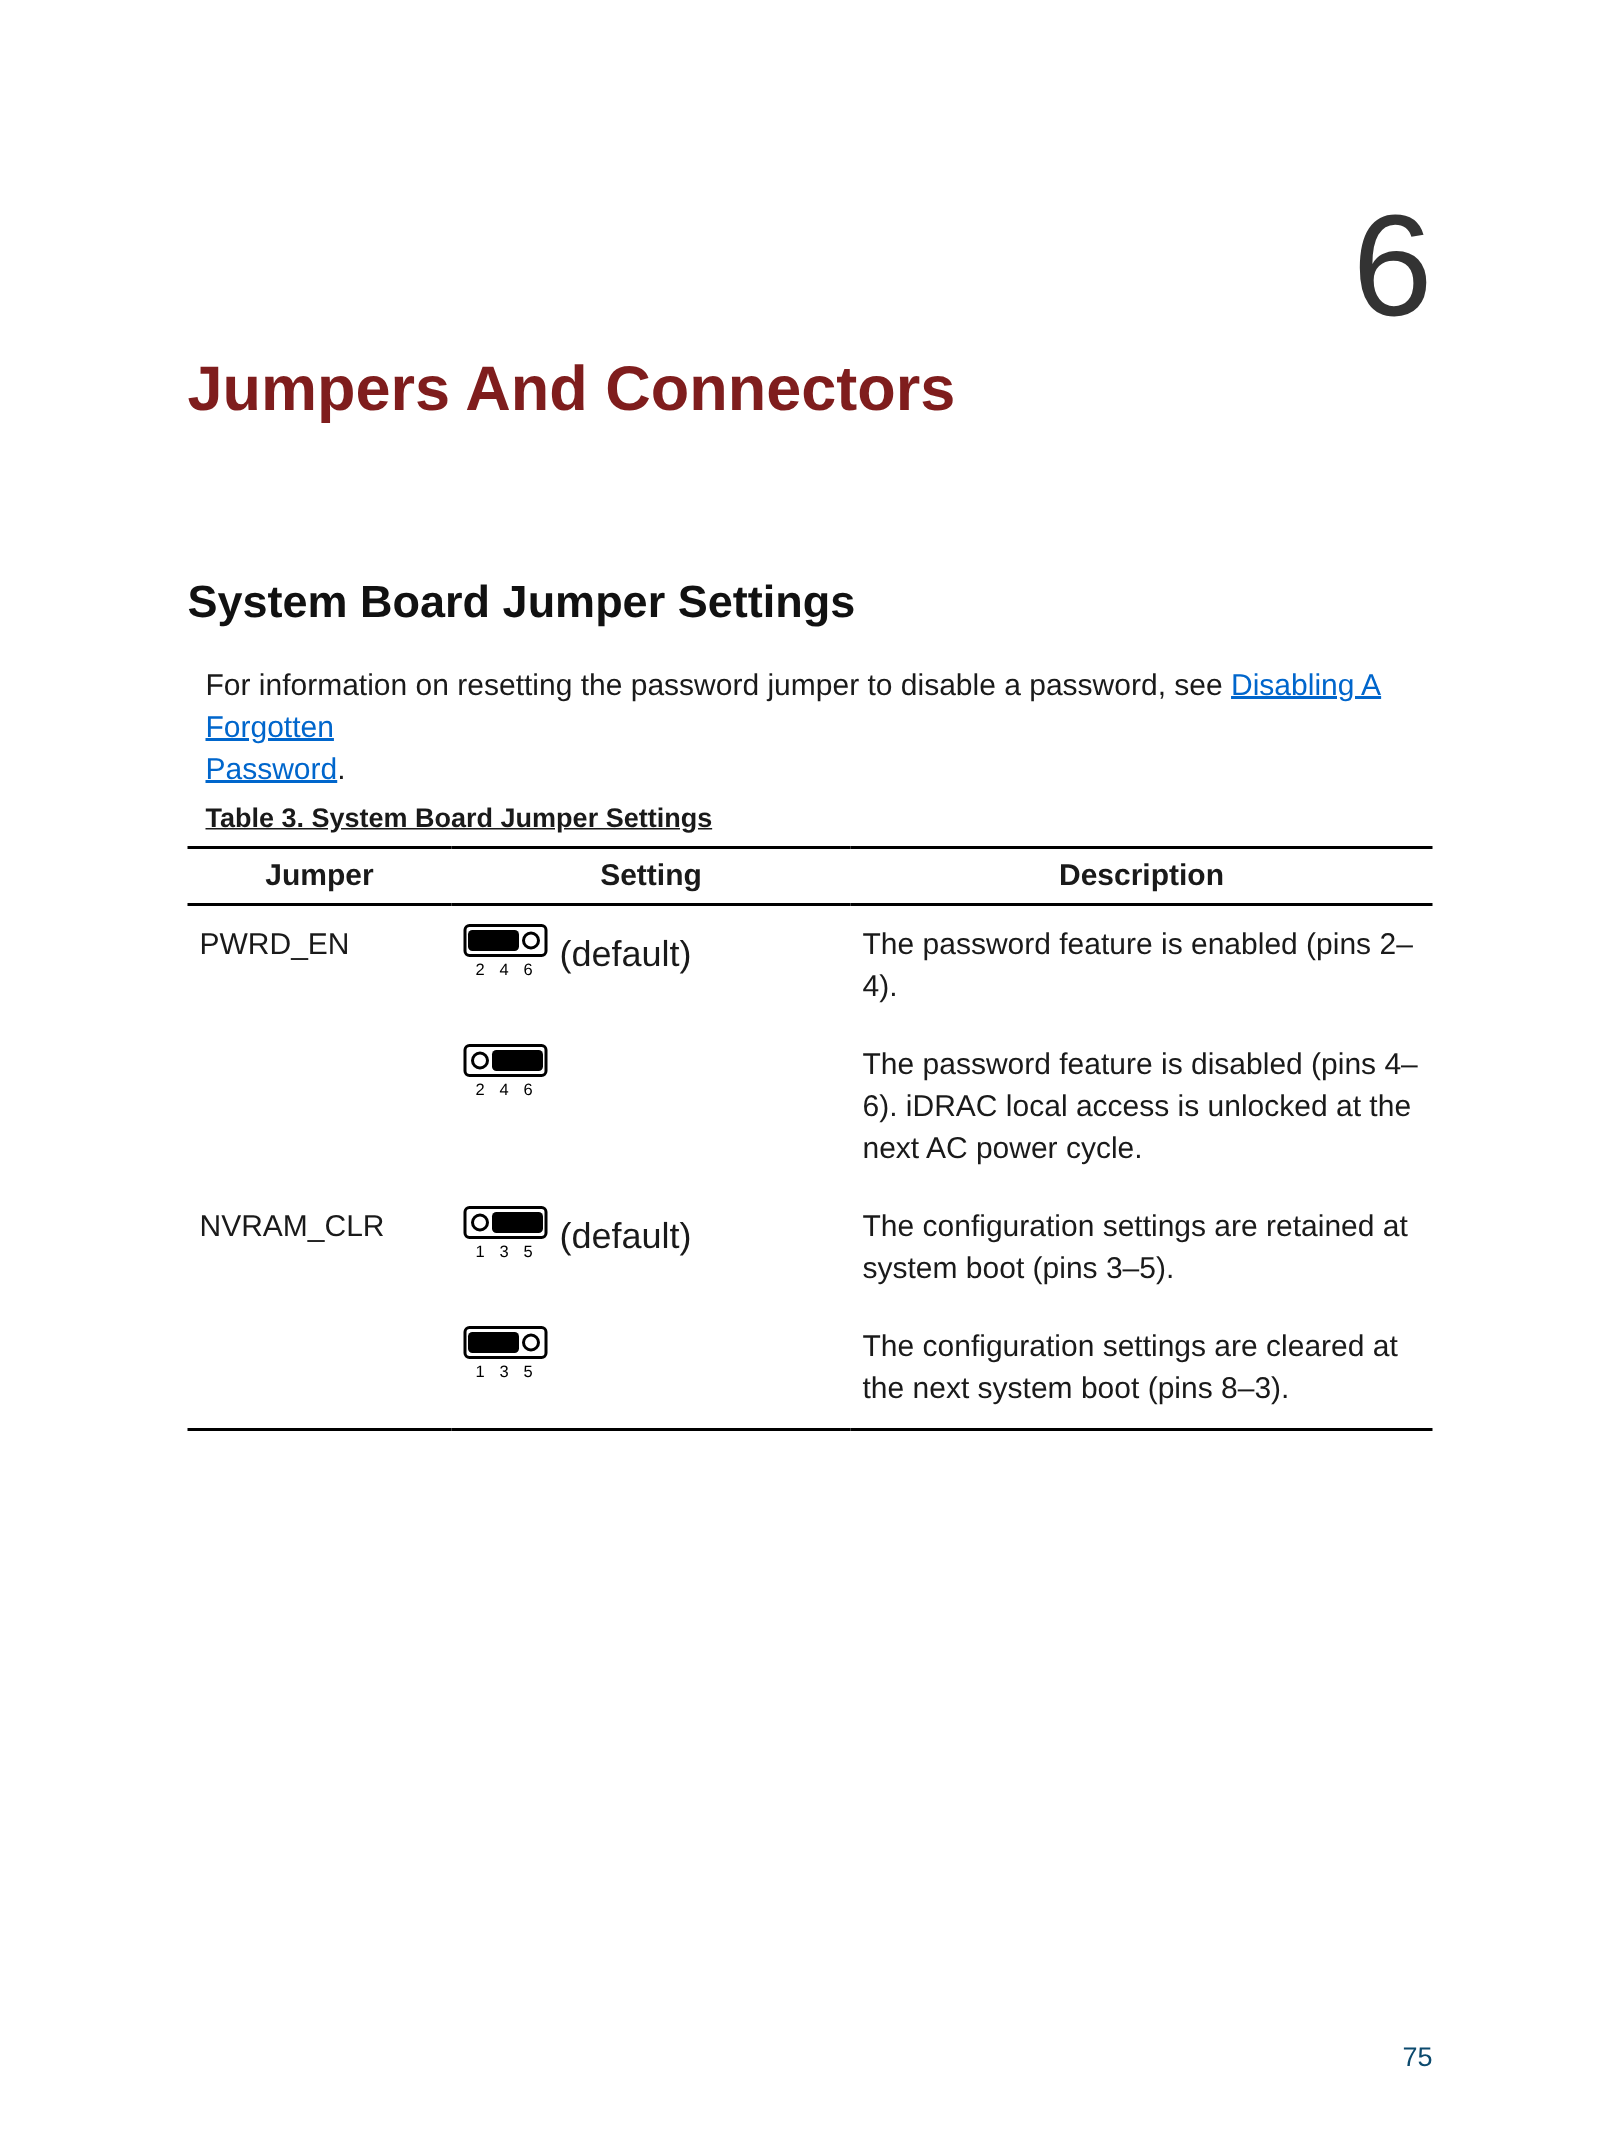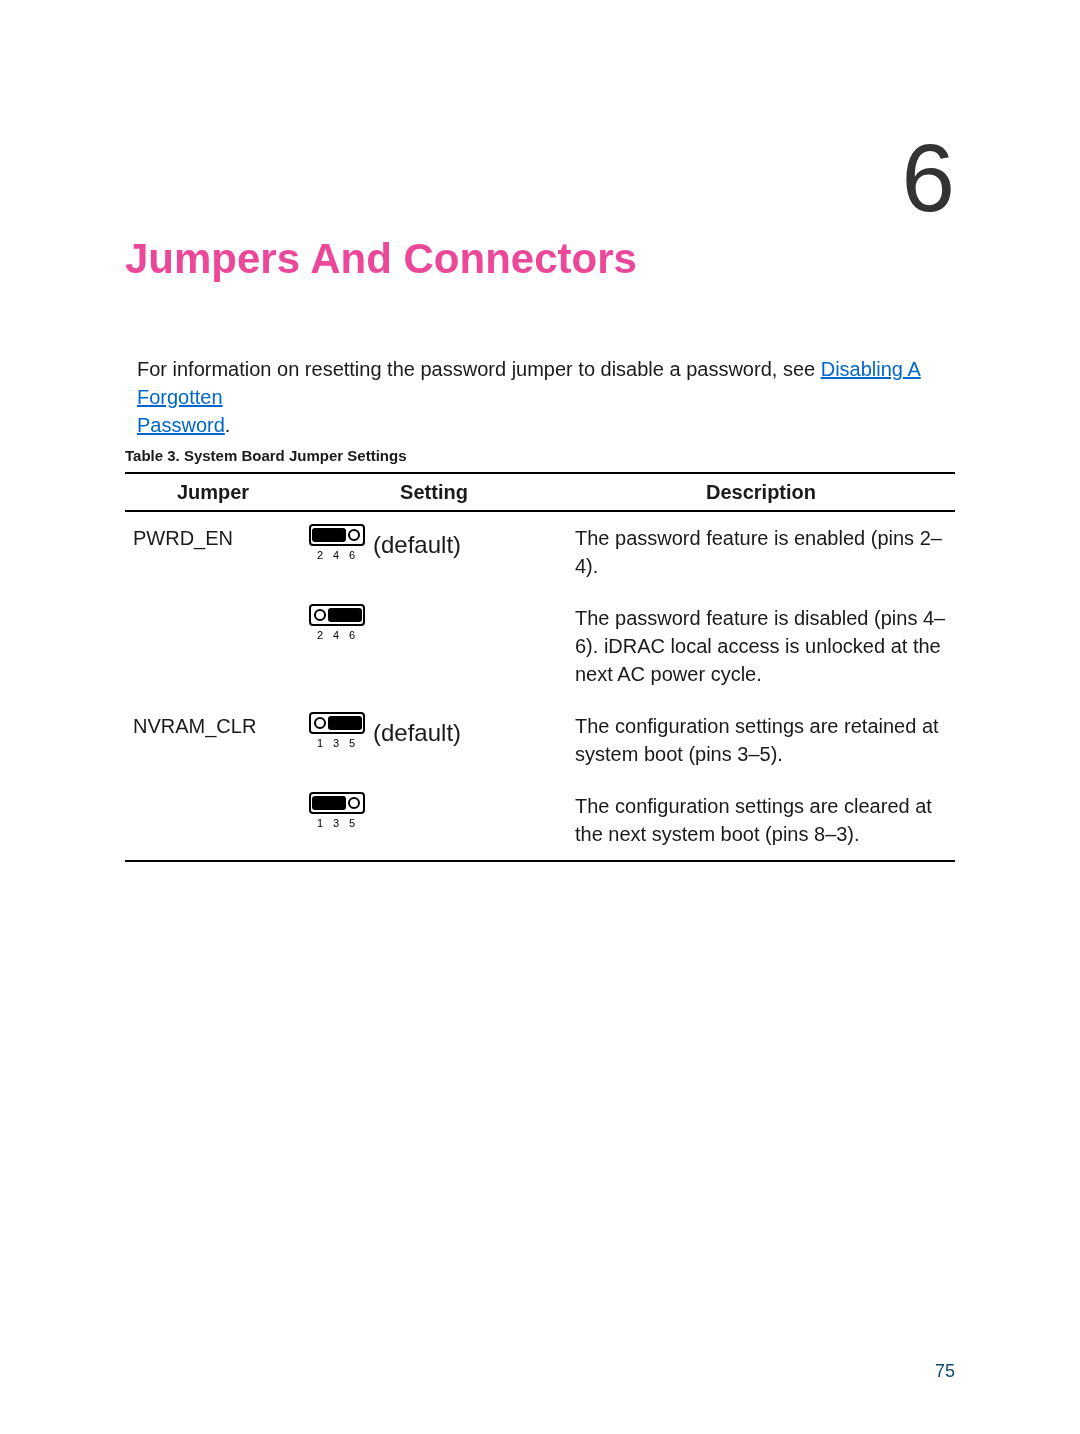--- a/index.html
+++ b/index.html
@@ -26,41 +26,42 @@
     top: 130px;
     right: 125px;
     font-size: 96px;
     font-weight: 400;
     color: #333333;
     line-height: 1;
   }
   h1.chapter-title {
     font-size: 42px;
     font-weight: 700;
-    margin: 80px 0 66px 0;
-    color: #ec4899;
+    margin: 80px 0 92px 0;
+    color: #7f1d1d;
   }
   h2.section-title {
     font-size: 30px;
     font-weight: 700;
     margin: 0 0 20px 0;
     color: #111111;
   }
   p.body {
     margin: 0 0 6px 12px;
     font-size: 20px;
   }
   a.link {
     color: #0066cc;
     text-decoration: underline;
   }
   .table-caption {
     font-weight: 700;
-    font-size: 15px;
-    margin: 4px 0 6px 0;
+    font-size: 18px;
+    margin: 4px 0 6px 12px;
+    text-decoration: underline;
   }
   table.jumper-table {
     width: 100%;
     border-collapse: collapse;
     font-size: 20px;
   }
   table.jumper-table thead th {
     text-align: center;
     font-weight: 700;
     border-top: 2px solid #000;
@@ -153,20 +154,21 @@
 </style>
 </head>
 <body>
 
 <div class="page">
 
   <div class="chapter-number">6</div>
 
   <h1 class="chapter-title">Jumpers And Connectors</h1>
 
+  <h2 class="section-title">System Board Jumper Settings</h2>
 
   <p class="body">
     <span>For information on resetting the password jumper to disable a password, see </span><a href="#" class="link">Disabling A Forgotten</a><br>
     <a href="#" class="link">Password</a><span>.</span>
   </p>
 
   <div class="table-caption">Table 3. System Board Jumper Settings</div>
 
   <table class="jumper-table">
     <thead>

